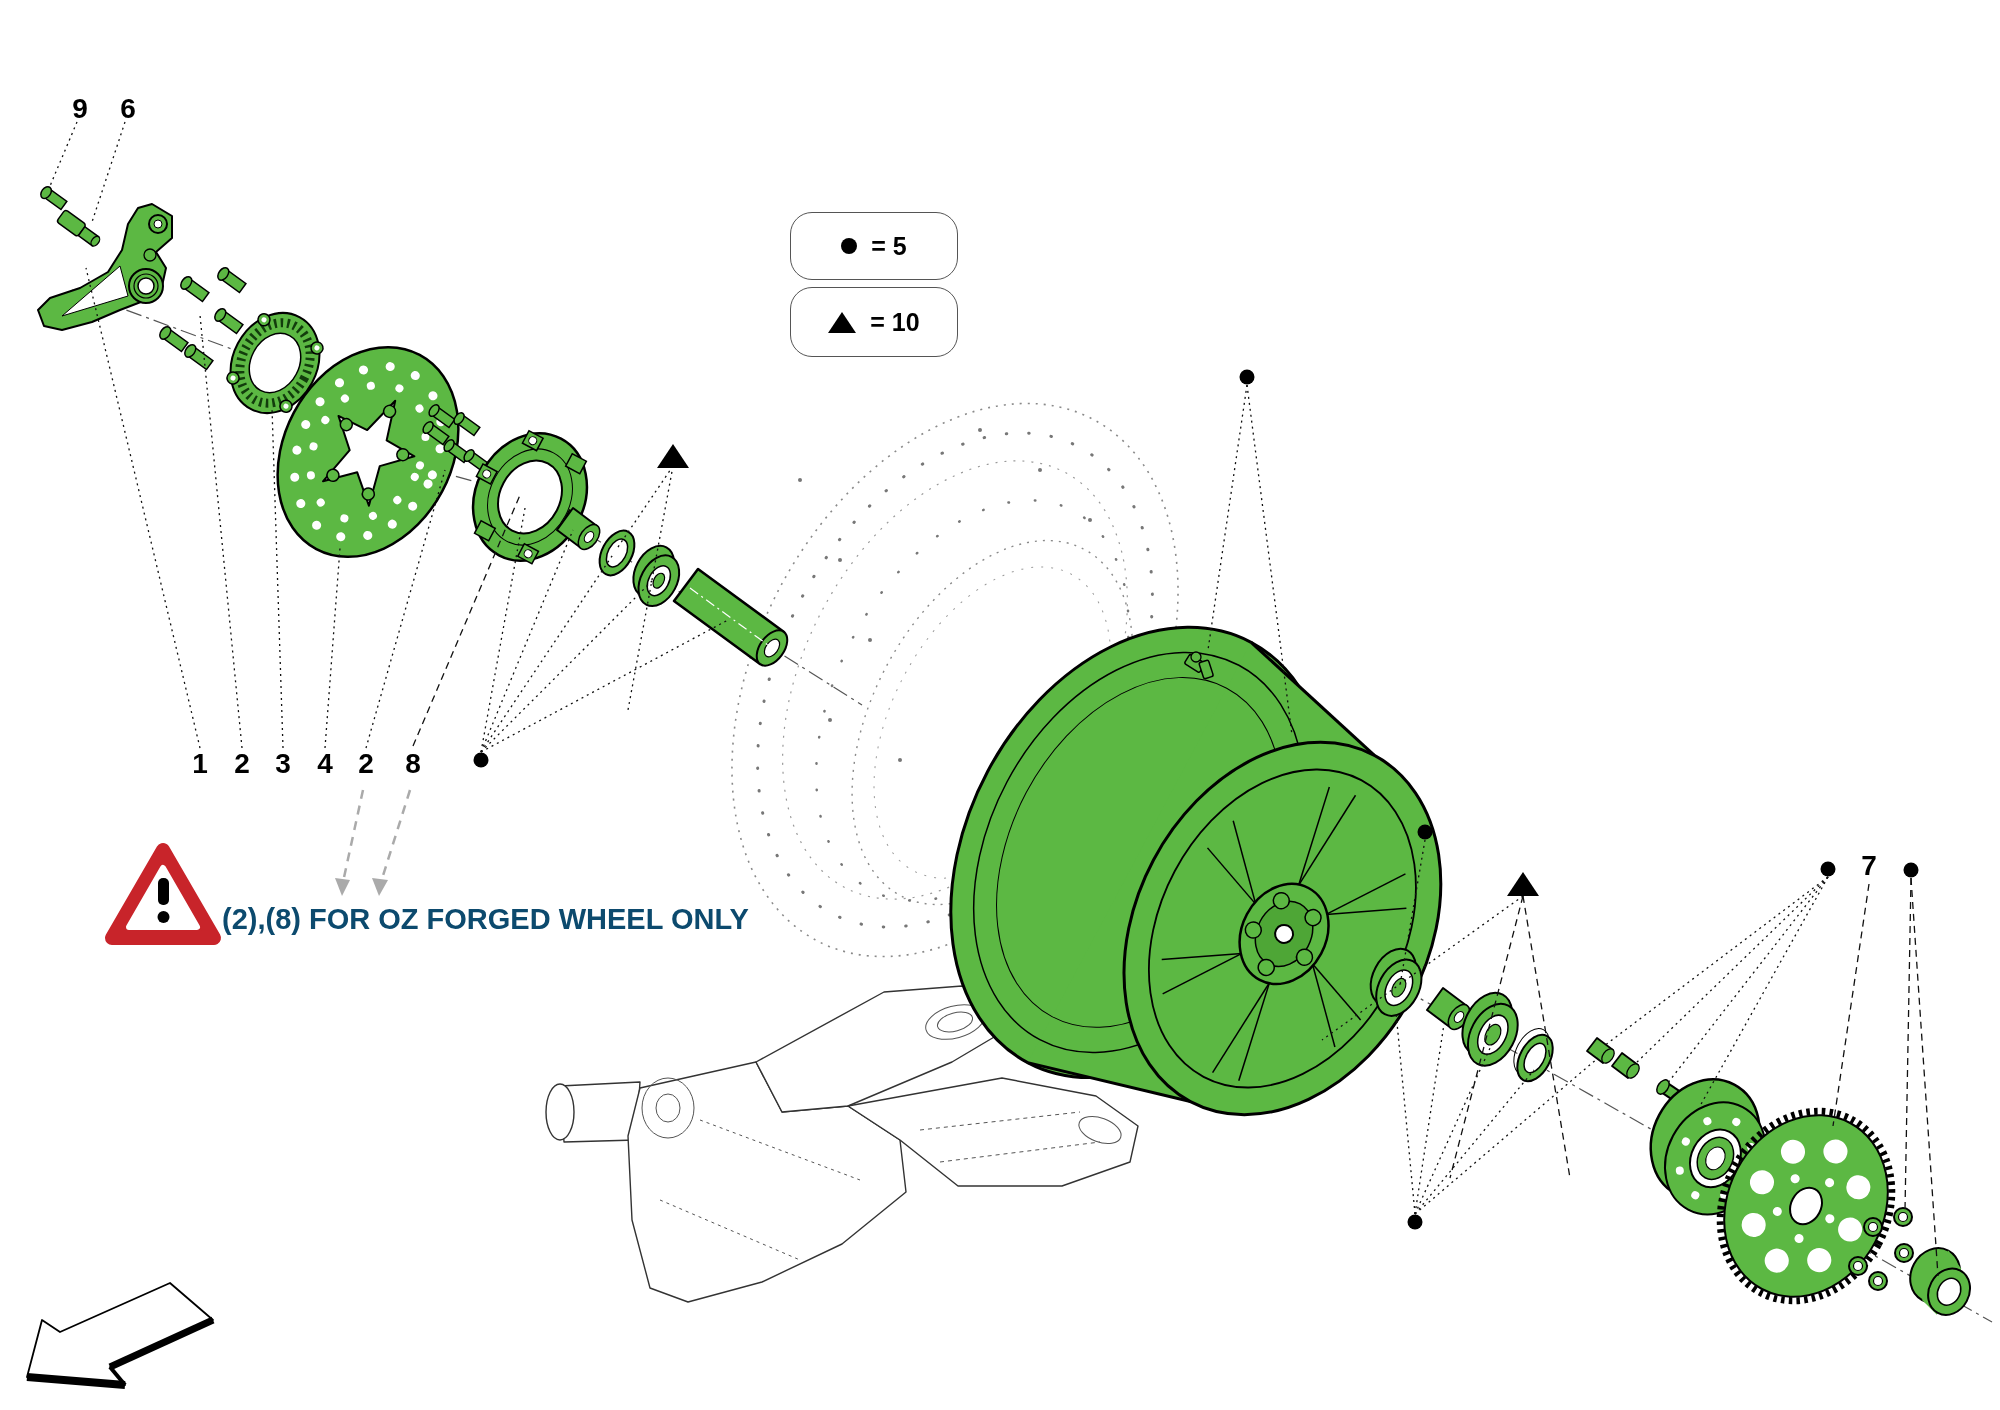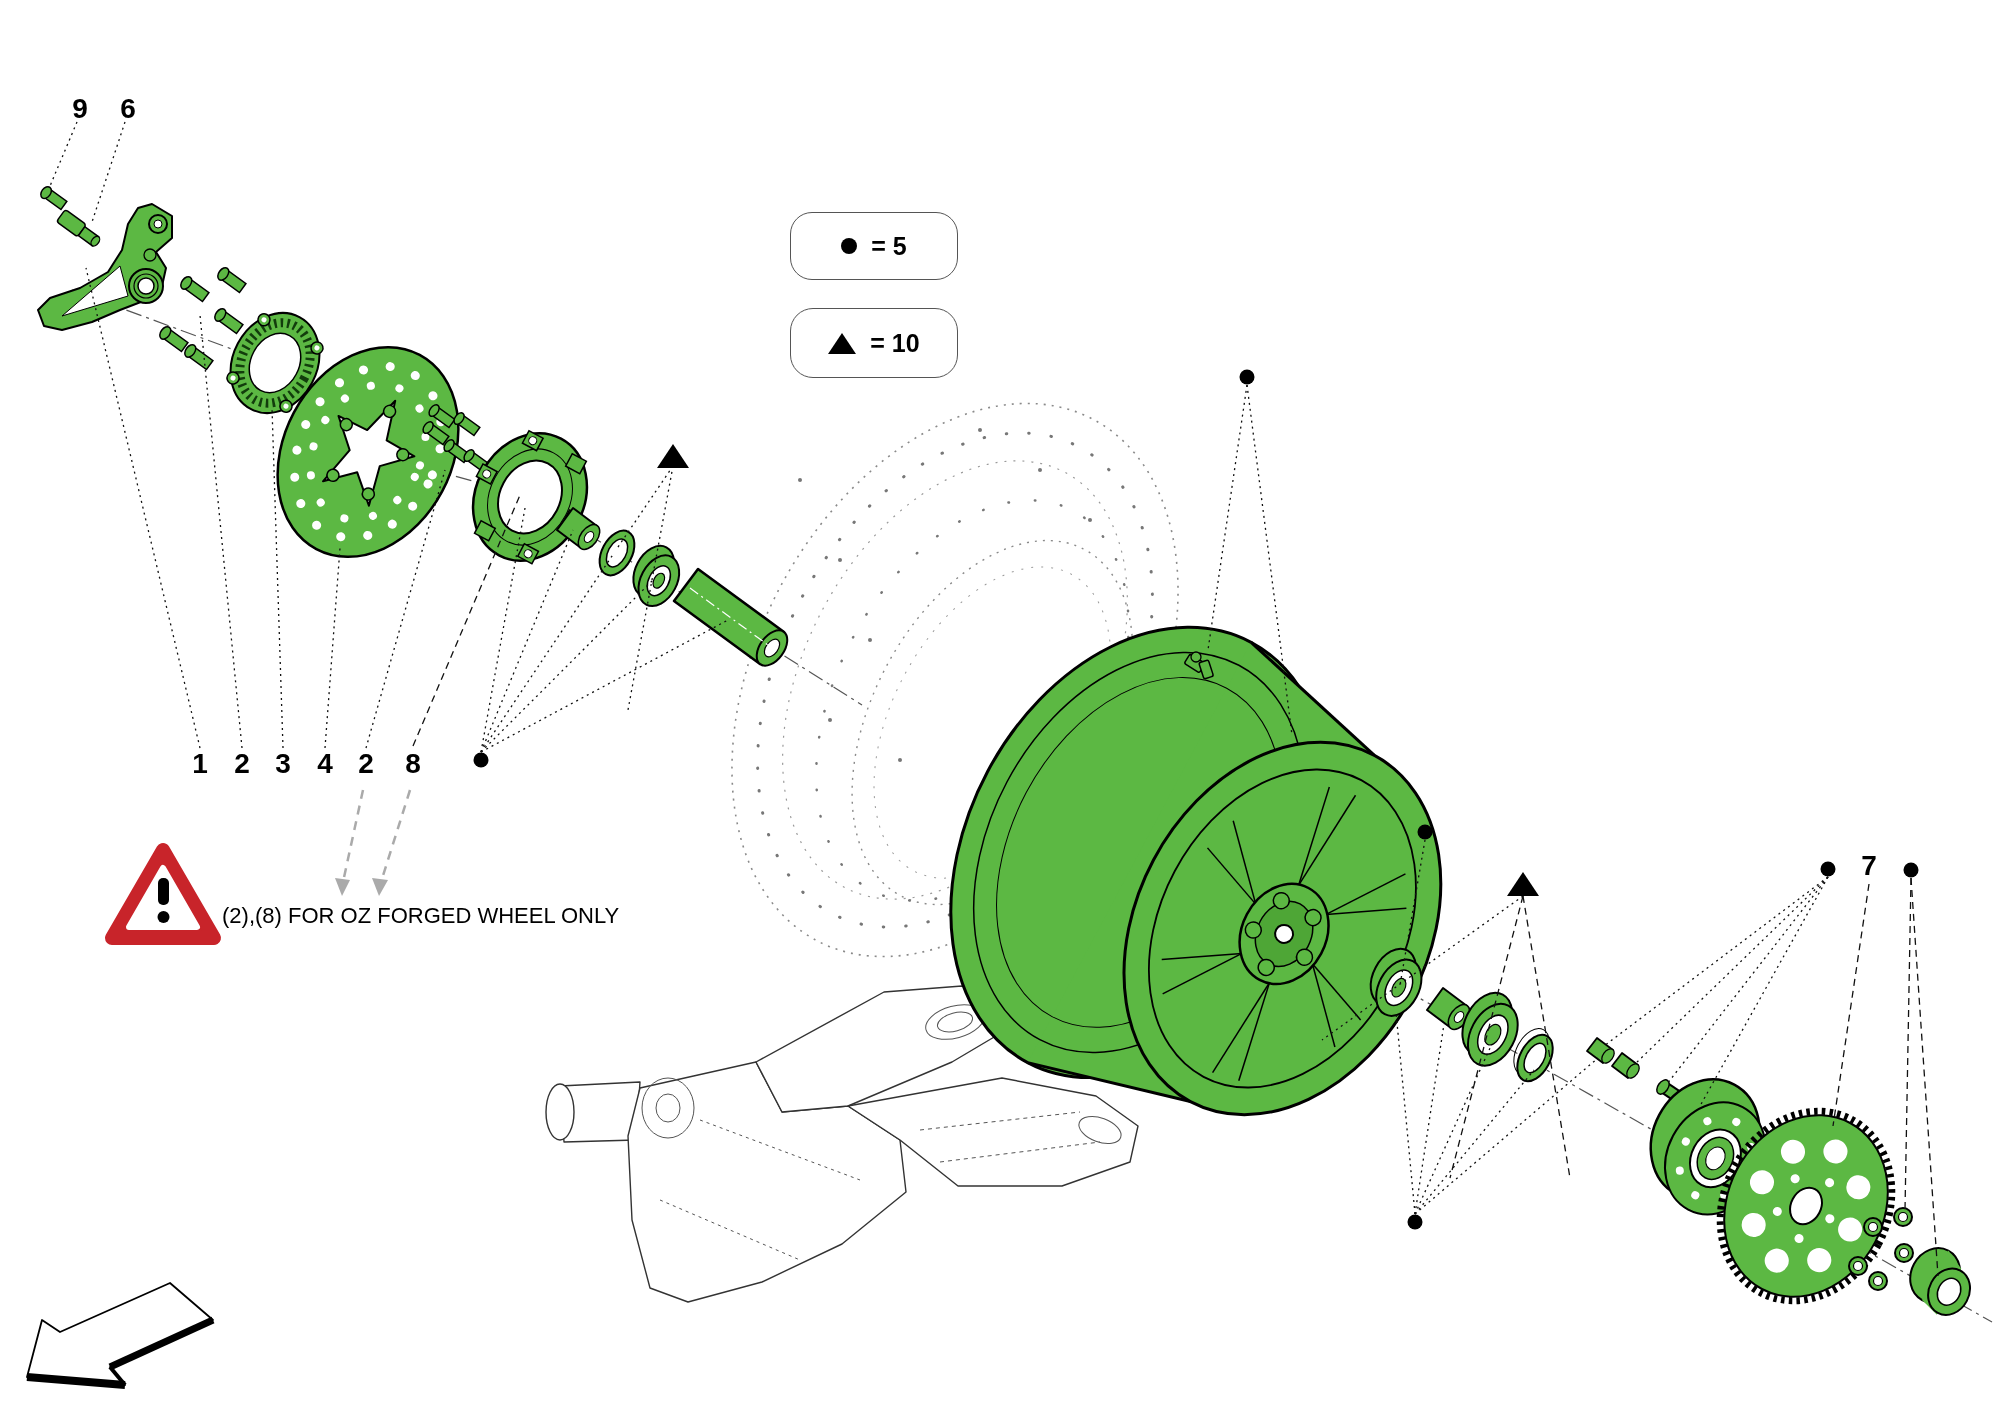--- a/index.html
+++ b/index.html
@@ -8,21 +8,21 @@
   svg{position:absolute;left:0;top:0;}
   .callout{position:absolute;width:34px;text-align:center;font-size:28px;font-weight:bold;
            color:#000;line-height:1;}
   .legend-box{position:absolute;width:166px;height:66px;border:1.6px solid #555;
               border-radius:22px;display:flex;align-items:center;justify-content:center;
               gap:14px;background:#fff;}
   .legend-dot{width:16px;height:16px;border-radius:50%;background:#000;}
   .legend-tri{width:0;height:0;border-left:14px solid transparent;
               border-right:14px solid transparent;border-bottom:21px solid #000;}
   .legend-text{font-size:25px;font-weight:bold;color:#000;}
-  .warning-text{position:absolute;font-size:22px;font-weight:normal;color:#000000;white-space:nowrap;}
+  .warning-text{position:absolute;font-size:29px;font-weight:bold;color:#0c4a6e;white-space:nowrap;}
 </style>
 </head>
 <body>
 
 <div id="stage">
 
 <svg width="2000" height="1410" viewBox="0 0 2000 1410">
   <defs></defs>
 
   <g stroke="#555" stroke-width="1.2" fill="none" stroke-dasharray="16 5 3 5">
@@ -409,20 +409,20 @@
   <div class="callout" style="left:266px;top:750px;">3</div>
   <div class="callout" style="left:308px;top:750px;">4</div>
   <div class="callout" style="left:349px;top:750px;">2</div>
   <div class="callout" style="left:396px;top:750px;">8</div>
   <div class="callout" style="left:1852px;top:852px;">7</div>
 
   <div class="legend-box" style="left:790px;top:212px;">
     <span class="legend-dot"></span>
     <span class="legend-text">= 5</span>
   </div>
-  <div class="legend-box" style="left:790px;top:308px;height:68px;border-radius:23px;">
+  <div class="legend-box" style="left:790px;top:287px;height:68px;">
     <span class="legend-tri"></span>
     <span class="legend-text">= 10</span>
   </div>
 
   <div class="warning-text" style="left:222px;top:903px;">(2),(8) FOR OZ FORGED WHEEL ONLY</div>
 
 </div>
 
 </body></html>

